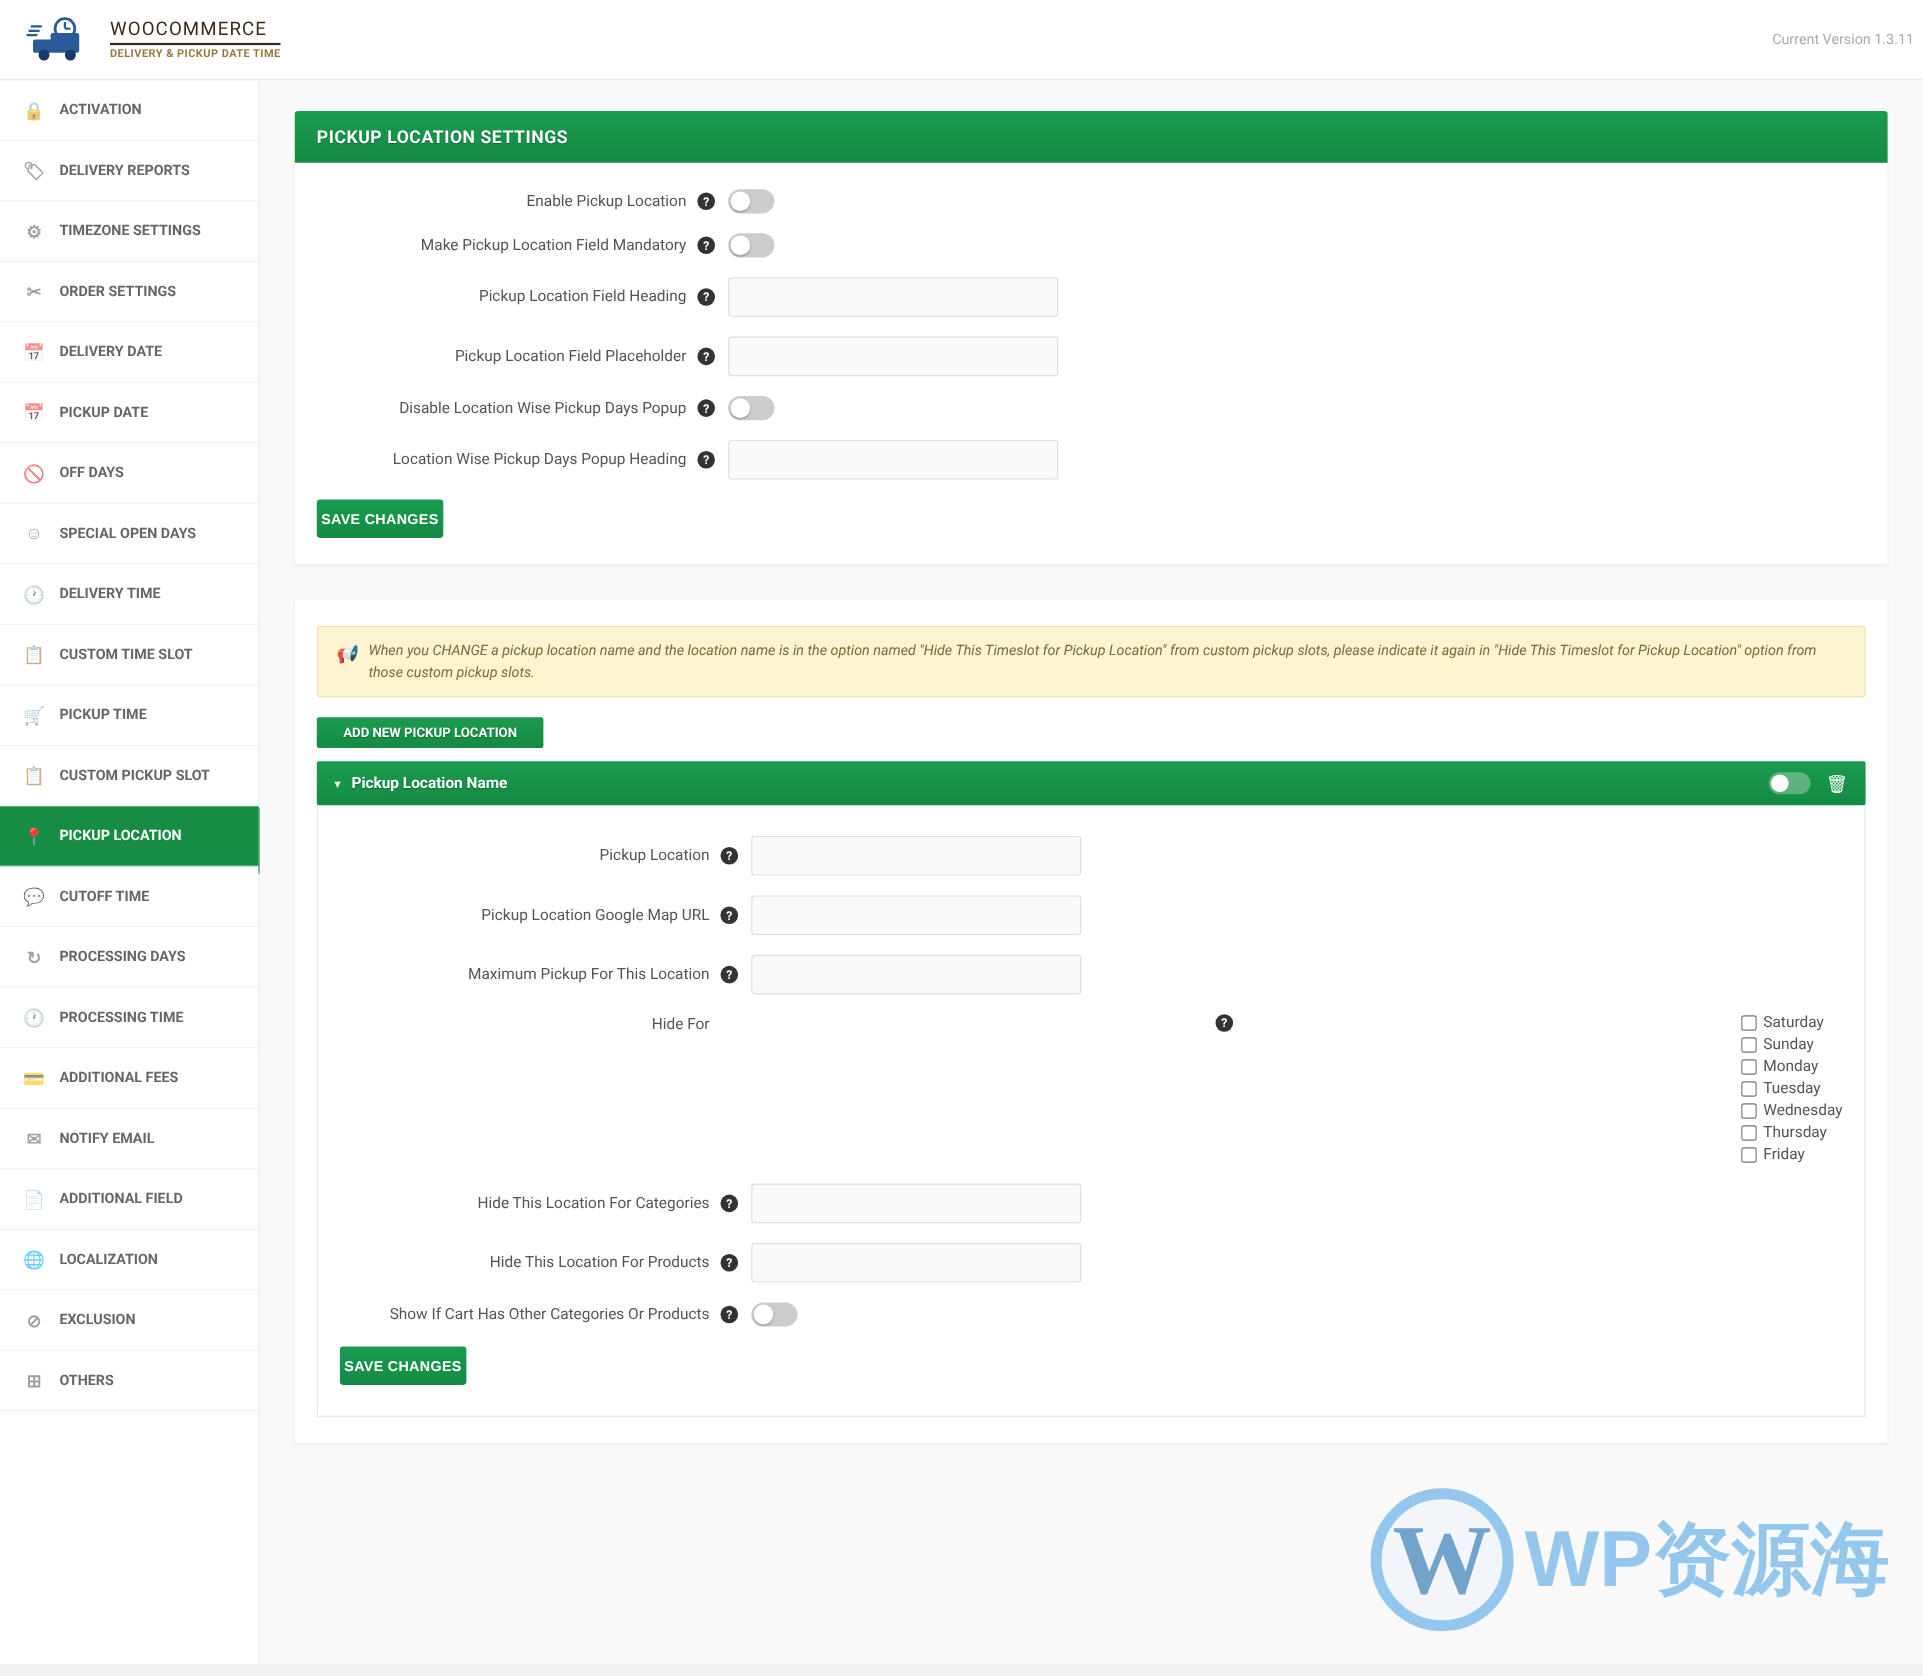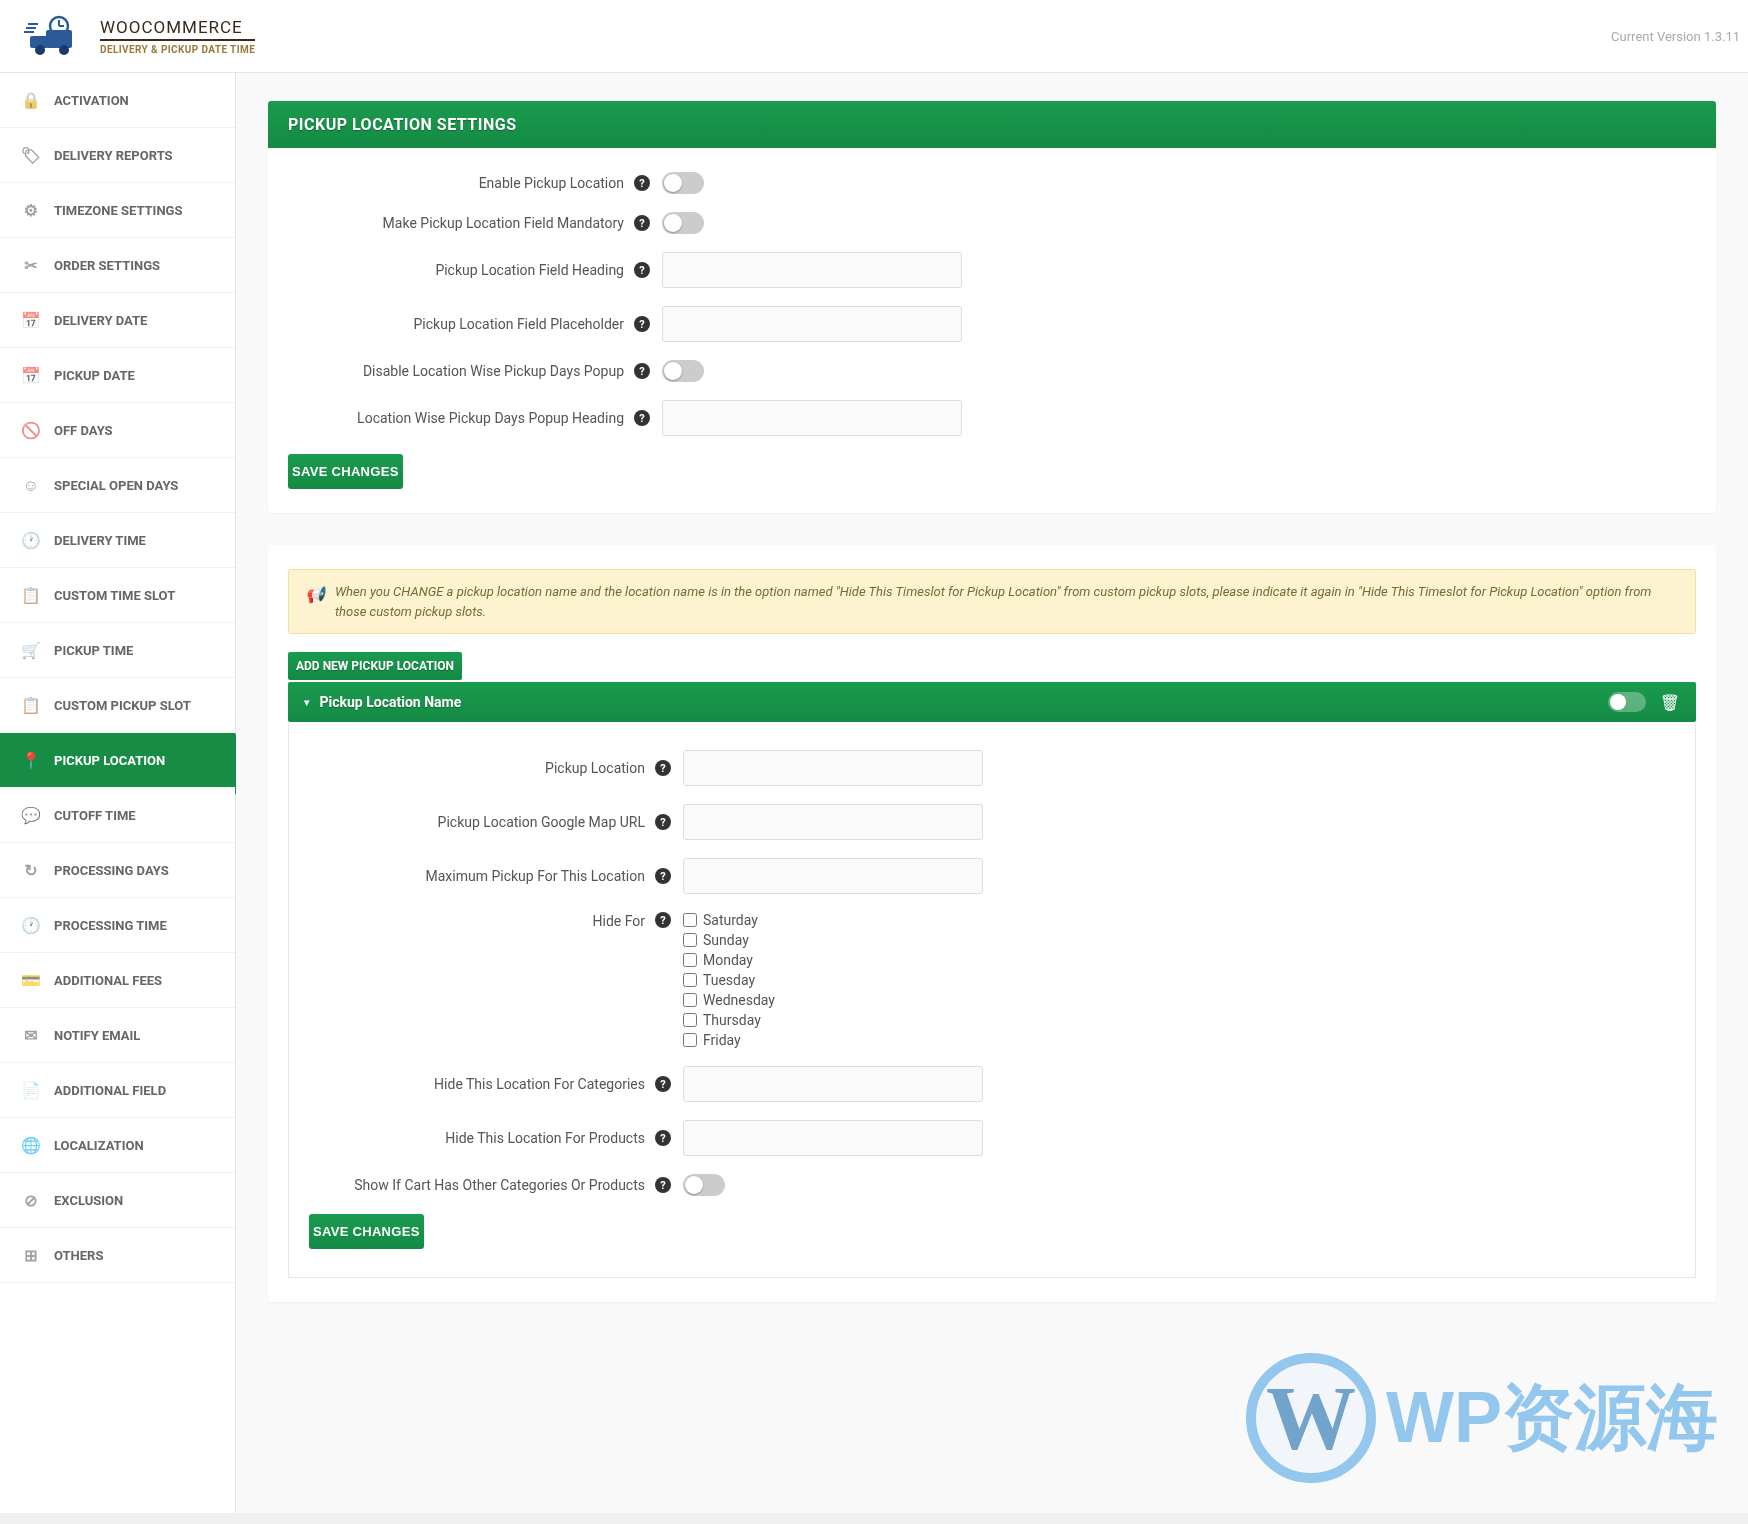--- a/index.html
+++ b/index.html
@@ -17,31 +17,31 @@
 .nav-item{display:flex;align-items:center;gap:14px;padding:18px 22px;color:#666;font-weight:700;font-size:13px;border-bottom:1px solid #f0f0f0;cursor:pointer;position:relative;}
 .nav-item.active{background:#178c45;color:#fff;}
 .nav-item.active::after{content:"";position:absolute;right:-18px;top:0;width:0;height:0;border-top:31px solid transparent;border-bottom:31px solid transparent;border-left:18px solid #178c45;}
 .nav-icon{width:18px;height:18px;display:flex;align-items:center;justify-content:center;opacity:0.6;font-size:16px;}
 .nav-item.active .nav-icon{opacity:1;}
 .content{flex:1;padding:28px 32px;background:#f9f9f9;}
 .panel{background:#fff;border-radius:3px;margin-bottom:32px;box-shadow:0 1px 2px rgba(0,0,0,0.05);}
 .panel-header{background:linear-gradient(to bottom,#1a9b4f,#148a44);color:#fff;padding:14px 20px;font-weight:700;font-size:16px;letter-spacing:0.5px;border-radius:3px 3px 0 0;text-shadow:0 1px 1px rgba(0,0,0,0.3);}
 .panel-body{padding:24px 20px;}
 .form-row{display:flex;align-items:center;margin-bottom:18px;}
-.form-row.top{align-items:flex-start;}
+.form-row.top{align-items:flex-start;justify-content:space-between;}
 .form-label{width:340px;text-align:right;padding-right:4px;color:#555;font-size:14px;line-height:1.3;}
 .help{display:inline-flex;width:16px;height:16px;border-radius:50%;background:#333;color:#fff;font-size:11px;align-items:center;justify-content:center;margin:0 12px 0 6px;font-weight:700;flex-shrink:0;}
 .form-control{flex:0 0 300px;}
 .input{width:100%;padding:8px 10px;border:1px solid #ddd;border-radius:3px;background:#fafafa;height:36px;}
 .toggle{width:42px;height:22px;background:#ccc;border-radius:11px;position:relative;cursor:pointer;}
 .toggle-knob{position:absolute;width:18px;height:18px;background:#fff;border-radius:50%;top:2px;left:2px;box-shadow:0 1px 2px rgba(0,0,0,0.3);}
 .btn-save{background:linear-gradient(to bottom,#1a9b4f,#148a44);color:#fff;padding:10px 4px;border:none;border-radius:3px;font-weight:700;font-size:13px;cursor:pointer;letter-spacing:0.3px;}
 .notice{background:#fdf3d1;border:1px solid #f0e0a8;padding:12px 16px;border-radius:3px;font-style:italic;color:#7a6a3a;font-size:13px;line-height:1.5;display:flex;gap:10px;margin-bottom:18px;}
 .notice-icon{color:#7a6a3a;font-size:16px;flex-shrink:0;margin-top:1px;}
-.add-bar{background:linear-gradient(to bottom,#1a9b4f,#148a44);color:#fff;padding:7px 8px;font-weight:700;font-size:12px;display:inline-block;border-radius:2px;margin-bottom:2px;text-shadow:0 1px 1px rgba(0,0,0,0.3);}
+.add-bar{background:linear-gradient(to bottom,#1a9b4f,#148a44);color:#fff;padding:7px 24px;font-weight:700;font-size:12px;display:inline-block;border-radius:2px;margin-bottom:12px;text-shadow:0 1px 1px rgba(0,0,0,0.3);}
 .sub-header{background:linear-gradient(to bottom,#1a9b4f,#148a44);color:#fff;padding:10px 16px;display:flex;align-items:center;gap:10px;border-radius:2px;}
 .sub-header-title{font-weight:700;font-size:14px;text-shadow:0 1px 1px rgba(0,0,0,0.3);}
 .sub-header-actions{margin-left:auto;display:flex;align-items:center;gap:14px;}
 .sub-toggle{width:38px;height:20px;background:rgba(255,255,255,0.3);border-radius:10px;position:relative;}
 .sub-toggle-knob{position:absolute;width:16px;height:16px;background:#fff;border-radius:50%;top:2px;left:2px;}
 .trash{color:#fff;font-size:16px;cursor:pointer;}
 .sub-body{border:1px solid #e5e5e5;border-top:none;padding:28px 20px;}
 .day-list{display:flex;flex-direction:column;gap:4px;}
 .day-item{display:flex;align-items:center;gap:6px;color:#555;}
 .day-item input{width:14px;height:14px;}

